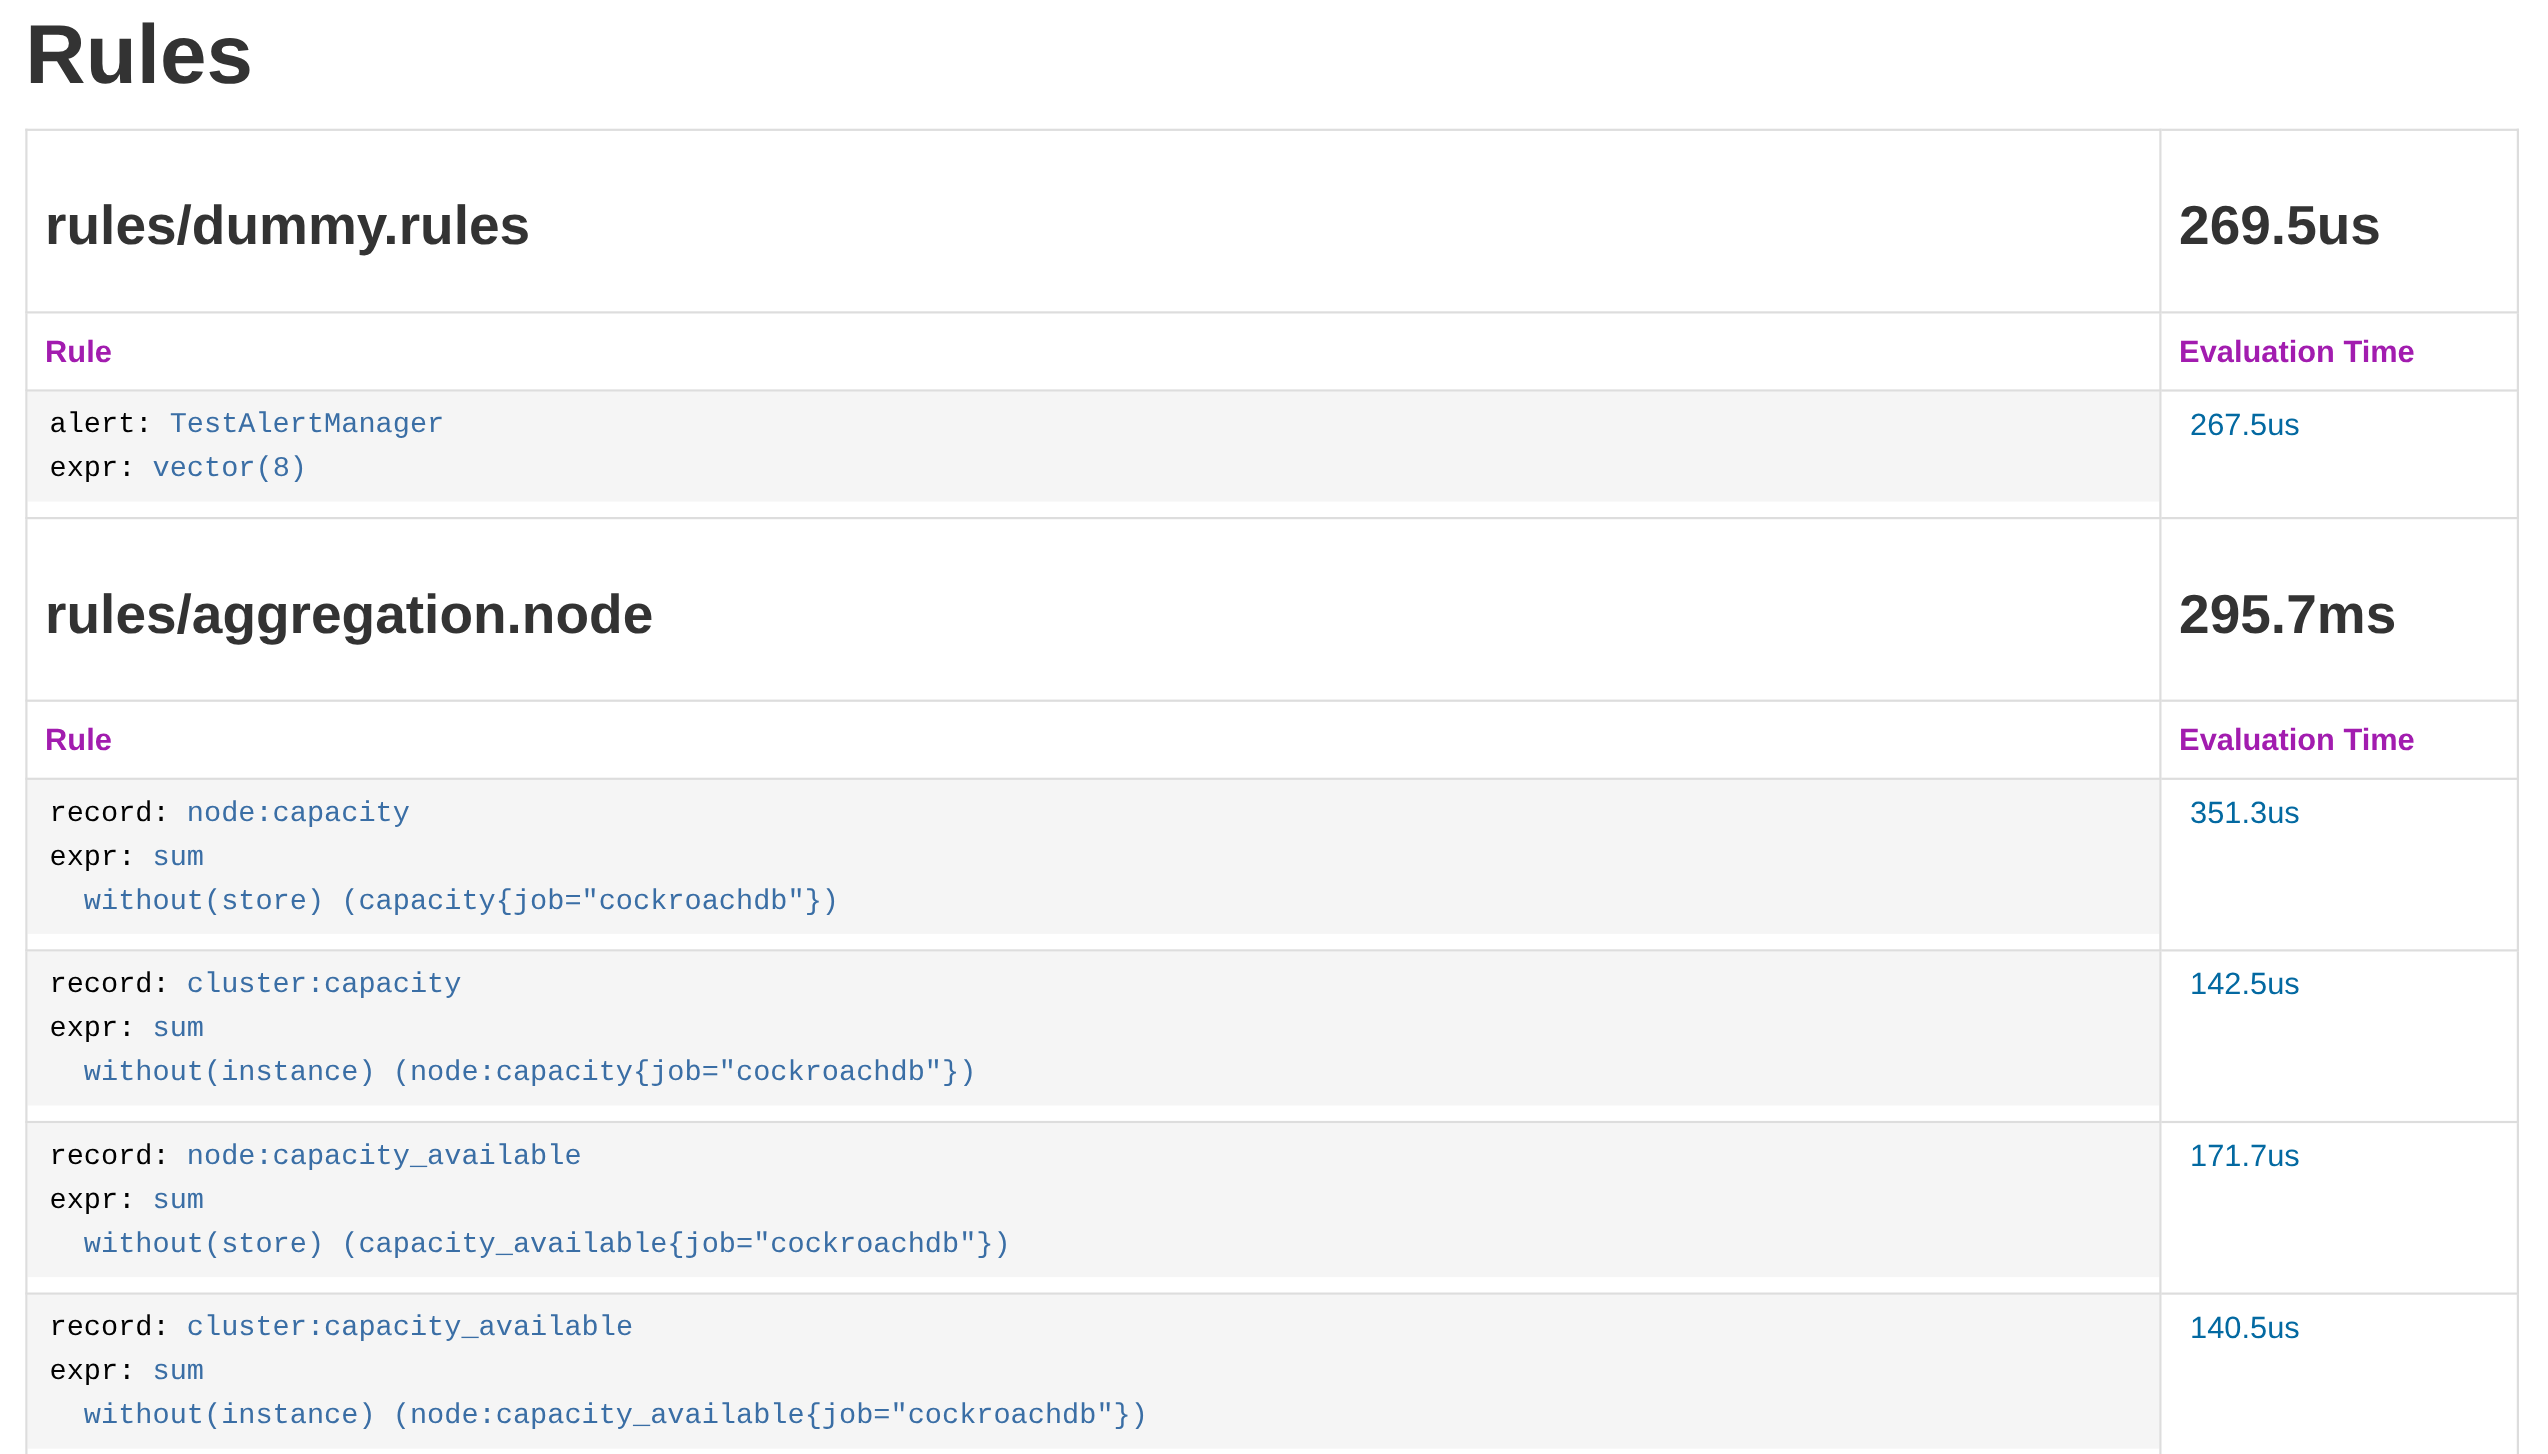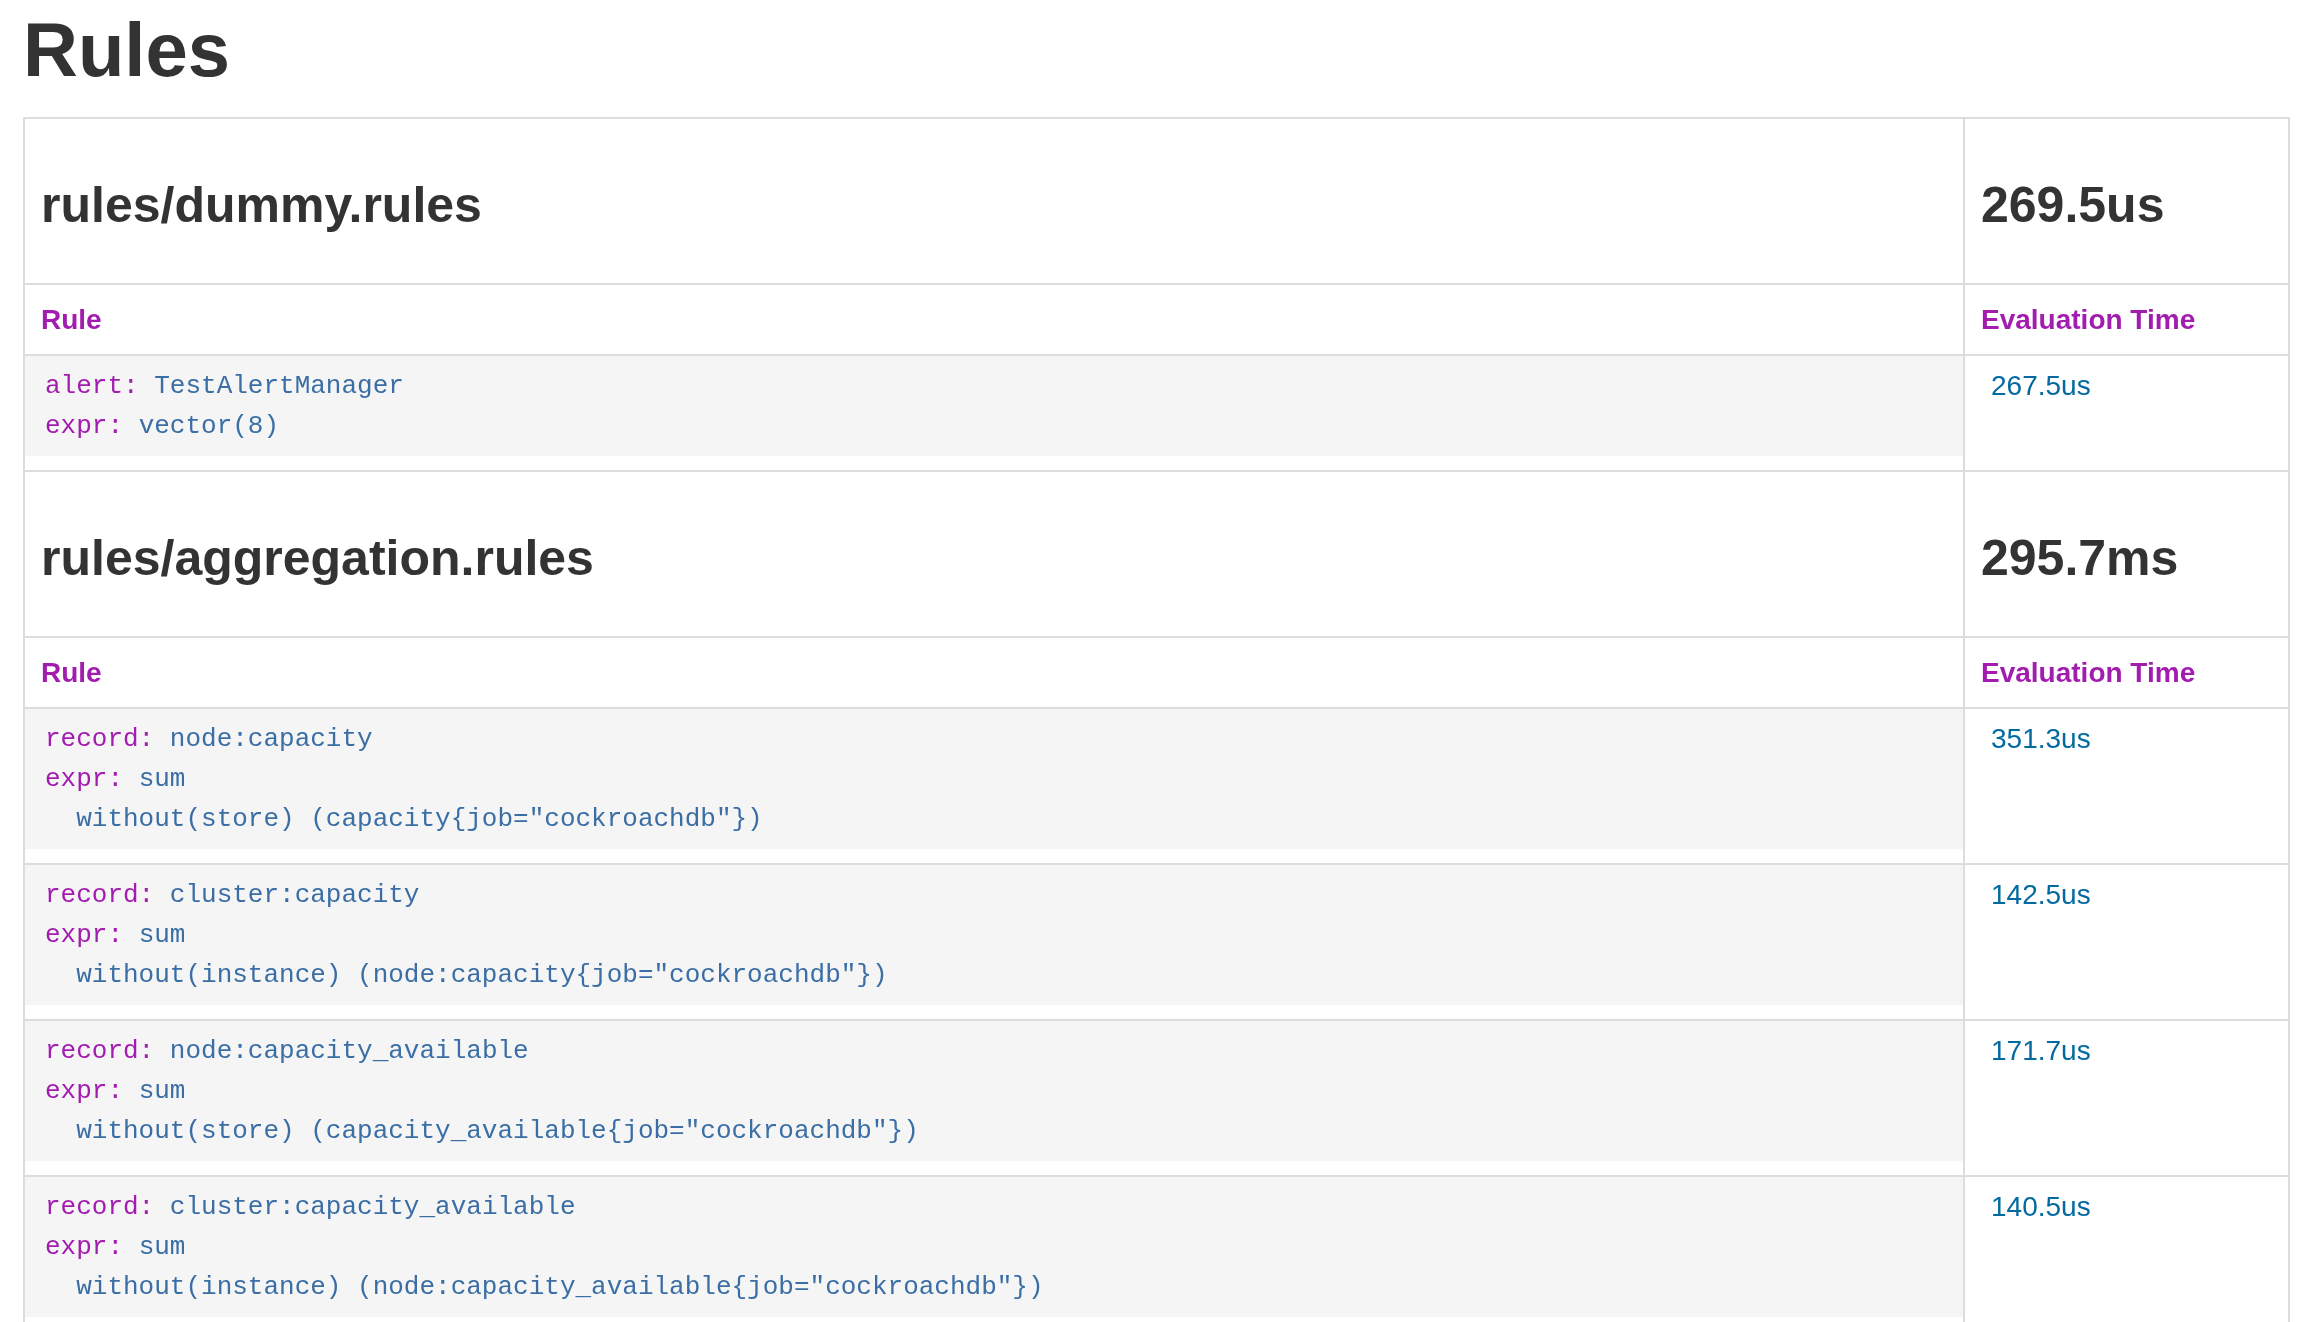--- a/index.html
+++ b/index.html
@@ -71,21 +71,21 @@
     font-size: 26px;
     line-height: 40px;
     white-space: pre;
     overflow: hidden;
   }
   span.code-line {
     display: block;
     white-space: pre;
   }
   span.code-label {
-    color: #a21caf;
+    color: #000000;
     font-family: Liberation Mono, monospace;
   }
   a.code-value {
     color: #3a6ea5;
     text-decoration: none;
   }
   td.time-cell {
     padding: 10px 26px;
     font-size: 28px;
     line-height: 40px;
@@ -120,21 +120,21 @@
       </tr>
       <tr class="rule-row">
         <td class="rule-cell">
           <pre class="rule-pre"><span class="code-line"><span class="code-label">alert: </span><a href="#" class="code-value">TestAlertManager</a></span><span class="code-line"><span class="code-label">expr: </span><a href="#" class="code-value">vector(8)</a></span></pre>
         </td>
         <td class="time-cell">267.5us</td>
       </tr>
 
       <tr class="group-row">
         <td>
-          <h2 class="group-name">rules/aggregation.rules</h2>
+          <h2 class="group-name">rules/aggregation.node</h2>
         </td>
         <td>
           <h2 class="group-time">295.7ms</h2>
         </td>
       </tr>
       <tr class="colhdr-row">
         <th>Rule</th>
         <th>Evaluation Time</th>
       </tr>
 

